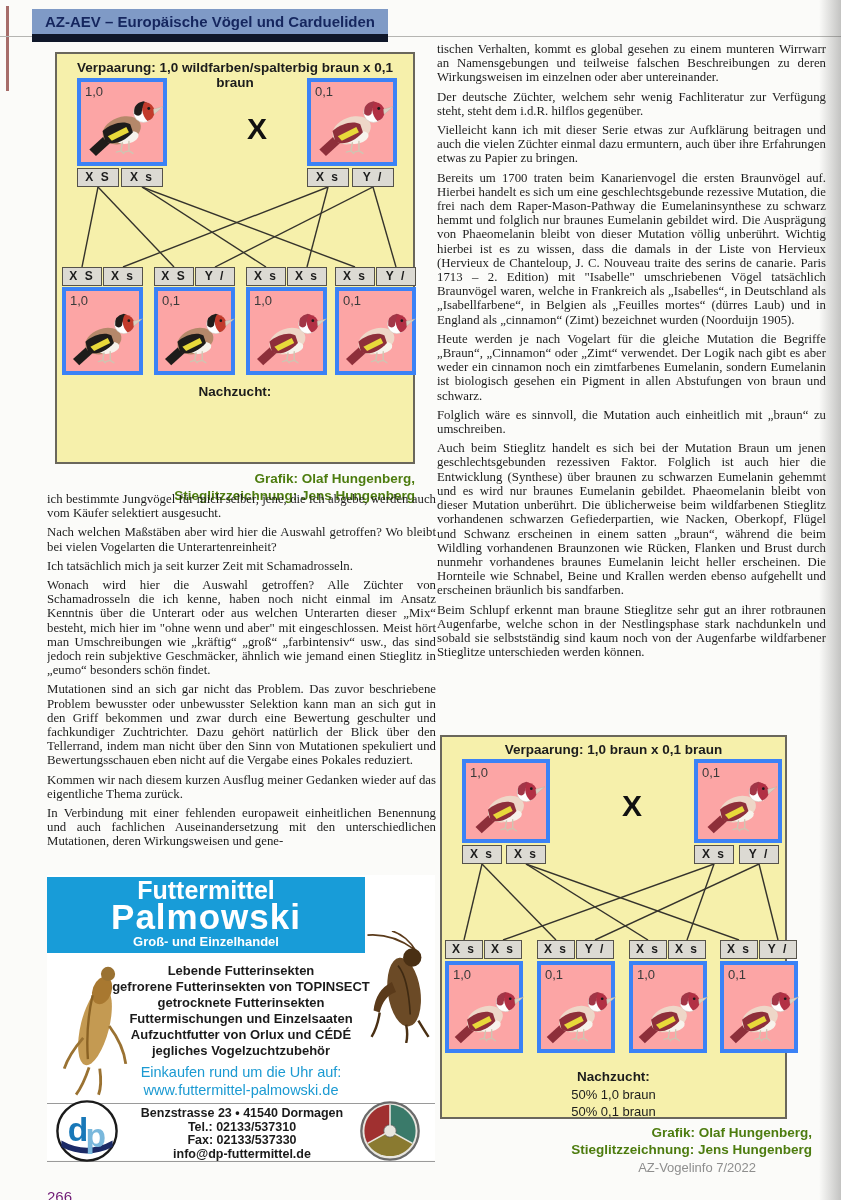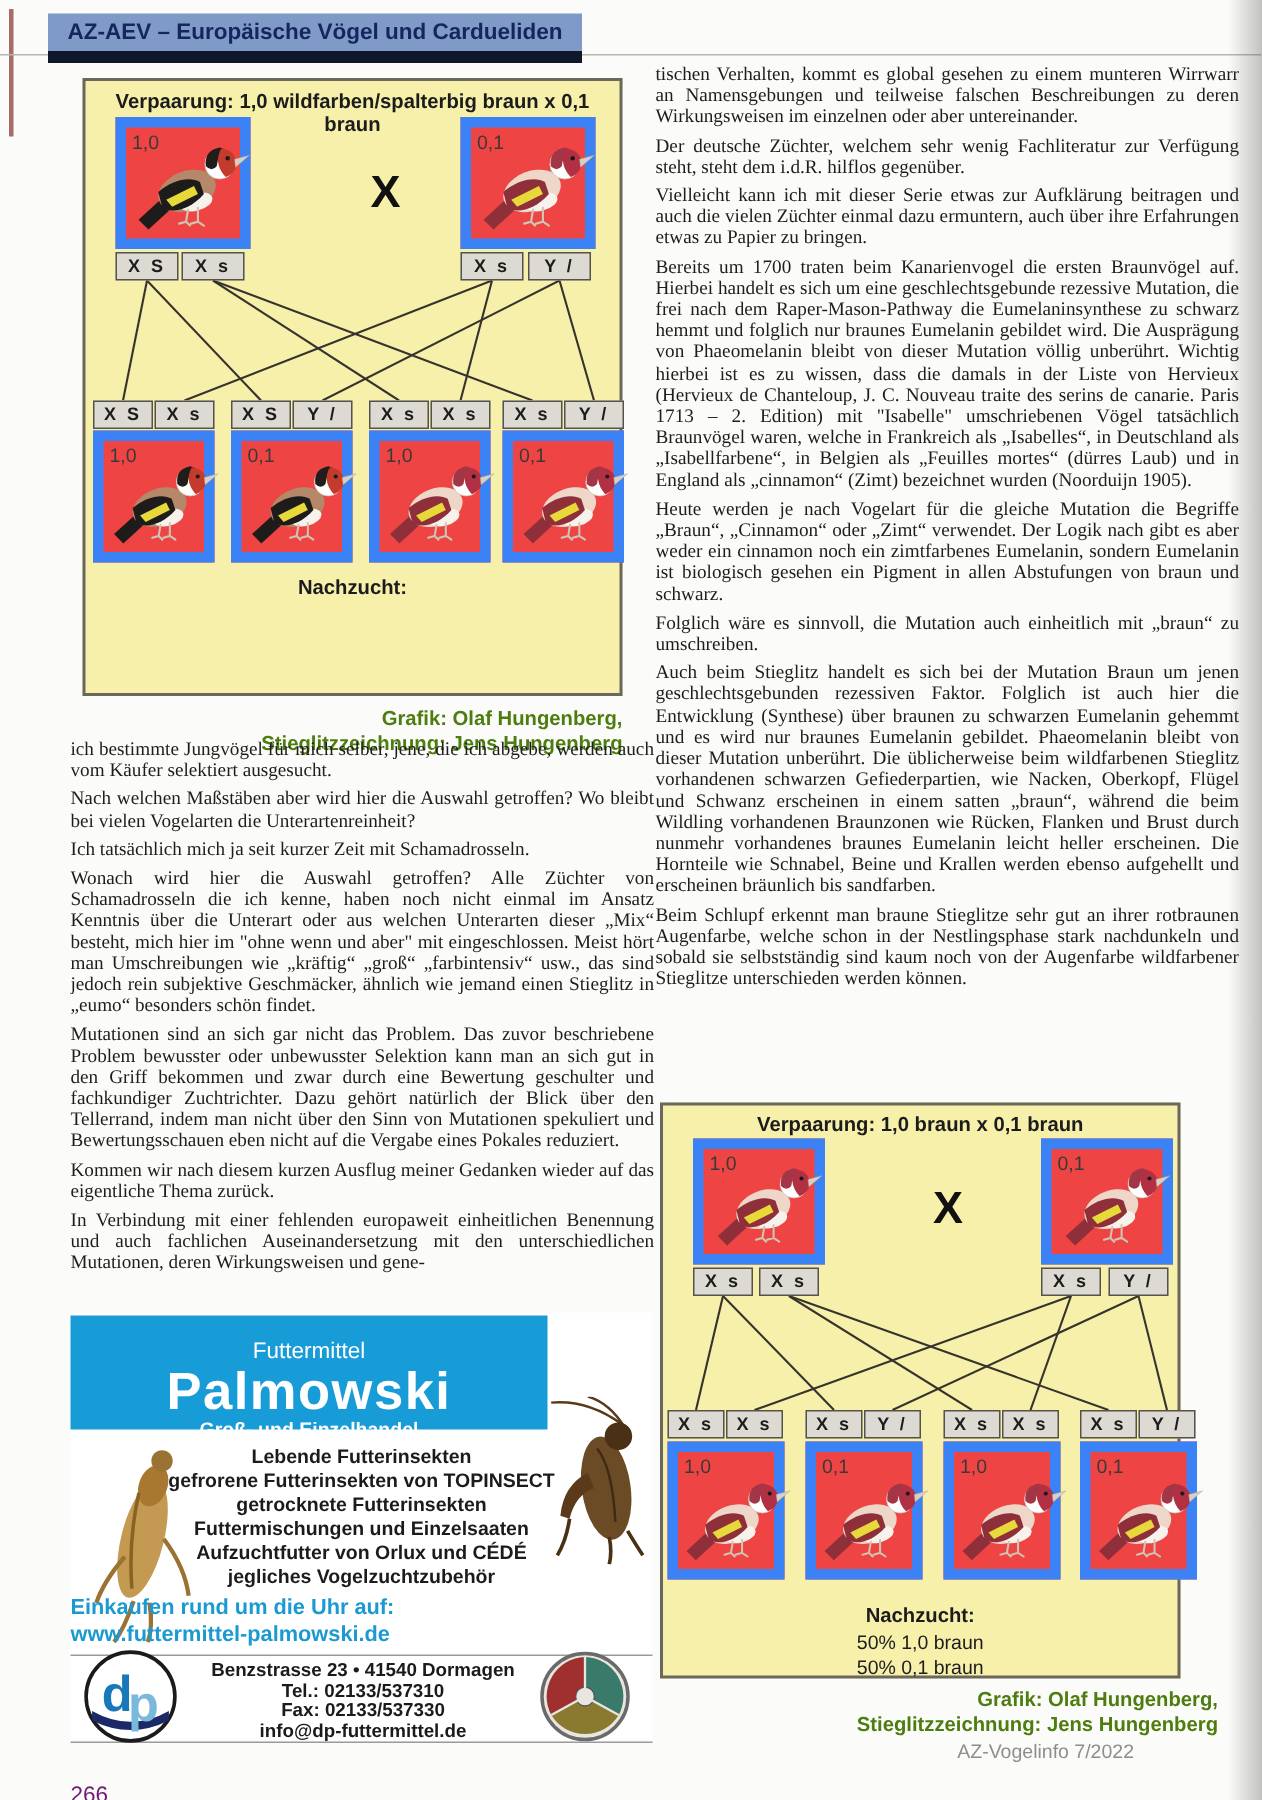--- a/index.html
+++ b/index.html
@@ -12,43 +12,43 @@
   #hbar span{font-weight:700;font-size:15px;color:#15265e;}
   
   .col{position:absolute;font-family:"Liberation Serif",serif;font-size:12.8px;line-height:14.2px;
        text-align:justify;overflow:hidden;color:#1d1d1d;}
   .col p{margin:0 0 5px 0;}
   #leftcol{left:47px;top:492px;width:389px;height:380px;}
   #rightcol{left:437px;top:42px;width:389px;height:691px;}
   
   .diag{position:absolute;background:var(--diagram-bg,#f6f0ab);border:2px solid #6a675c;box-sizing:border-box;}
   .diag-title{position:absolute;left:0;width:100%;text-align:center;font-weight:700;font-size:13.5px;color:#1c1c1c;}
-  .birdbox{position:absolute;background:#ef4444;border:7px solid #3b82f6;box-sizing:border-box;}
+  .birdbox{position:absolute;background:#fca5a5;border:4px solid #3b82f6;box-sizing:border-box;}
   .birdbox .lbl{position:absolute;left:4px;top:2px;font-size:13px;color:#3a3a3a;}
   .birdbox svg{position:absolute;bottom:2px;left:2px;}
   .gene{position:absolute;height:19px;background:#dcdad3;border:1px solid #55524a;box-sizing:border-box;
         font-weight:700;font-size:12px;line-height:16px;text-align:center;letter-spacing:2px;color:#1c1c1c;}
   .cross{position:absolute;font-weight:700;font-size:30px;color:#111;text-align:center;}
   .lines{position:absolute;left:0;}
   .lines line{stroke:#35332c;stroke-width:1.4;}
   .nz-title{position:absolute;width:100%;text-align:center;font-size:13.5px;font-weight:700;color:#1c1c1c;}
   .nz{position:absolute;font-size:13px;line-height:16.5px;color:#1c1c1c;}
   .credit{position:absolute;text-align:right;font-weight:700;font-size:13.5px;line-height:17px;color:#4d7c0f;}
   
   .wildfarben{--body:#b5886a;--wing:#1e1c1a;--crown:#201d1b;--face:#c23b2c;}
   .braun{--body:#eed7c8;--wing:#8e2f3a;--crown:#a23647;--face:#b23044;}
   
   #ad{position:absolute;left:47px;top:875px;width:388px;height:285px;background:#fff;}
   #ad-blue{position:absolute;left:0;top:2px;width:318px;height:76px;background:var(--ad-blue,#189cd8);
            color:#fff;text-align:center;}
-  #ad-blue .t1{font-weight:400;font-size:15px;line-height:20px;padding-top:14px;}
+  #ad-blue .t1{font-weight:700;font-size:25px;line-height:20px;padding-top:3px;}
   #ad-blue .t2{font-weight:700;font-size:35px;line-height:34px;letter-spacing:1px;}
   #ad-blue .t3{font-weight:700;font-size:13px;line-height:15px;}
   .adline{ text-align:center;font-weight:700;font-size:13px;line-height:16px;color:#1b1b1b;}
-  .adcta{text-align:left;font-weight:700;font-size:14.5px;line-height:18px;color:var(--ad-text-blue,#1b9ad2);}
+  .adcta{text-align:center;font-weight:400;font-size:14.5px;line-height:18px;color:var(--ad-text-blue,#1b9ad2);}
   #ad-contact{position:absolute;left:0;top:228px;width:388px;height:57px;border-top:1px solid #9a9a9a;
               border-bottom:1px solid #9a9a9a;}
   #ad-contact .ct{position:absolute;left:70px;width:250px;top:3px;text-align:center;font-weight:700;
                   font-size:12.5px;line-height:13.5px;color:#1b1b1b;}
   
   #pageno{position:absolute;left:47px;top:1156px;font-size:15px;color:#701a75;margin-top:32px;}
   #issue{position:absolute;right:85px;top:1160px;font-size:13px;color:#8e8e8e;}
   
   #edge-r{position:absolute;right:0;top:0;width:22px;height:1200px;
           background:linear-gradient(to right,rgba(90,90,90,0) 0%,rgba(90,90,90,0.35) 100%);}

